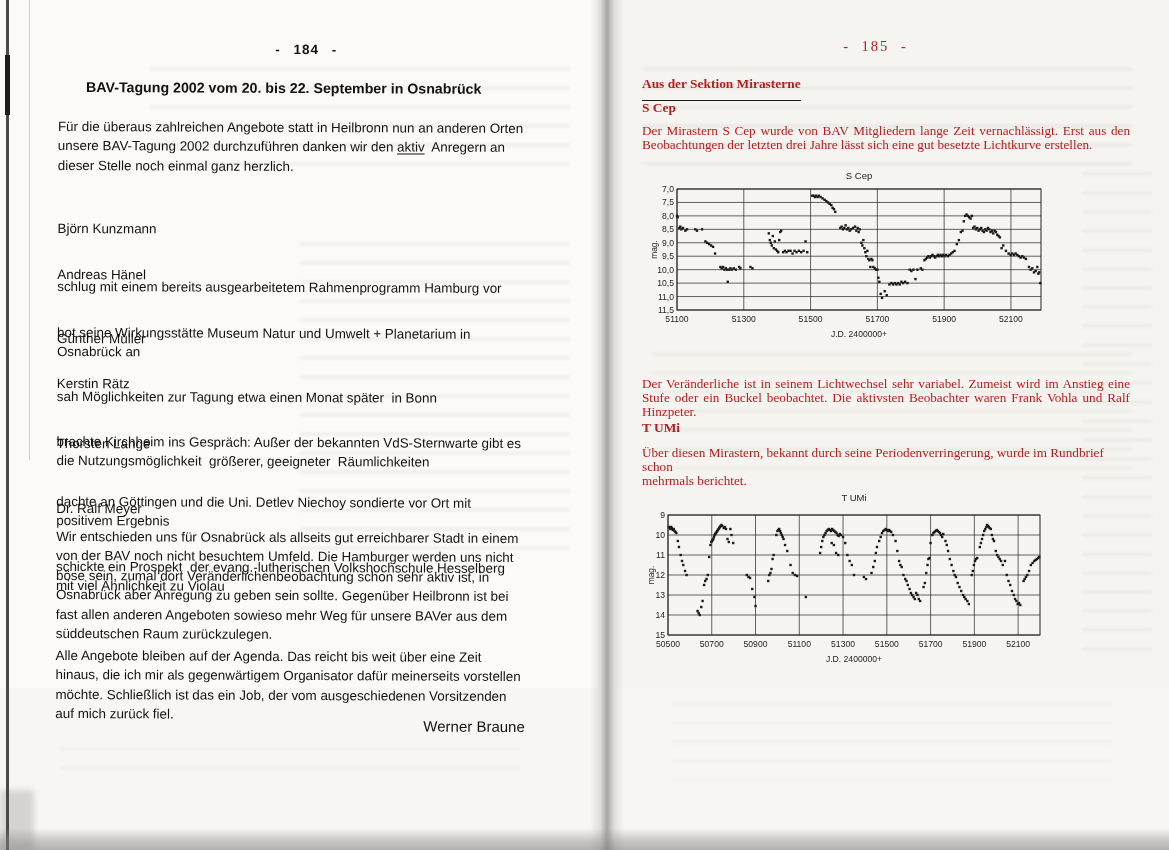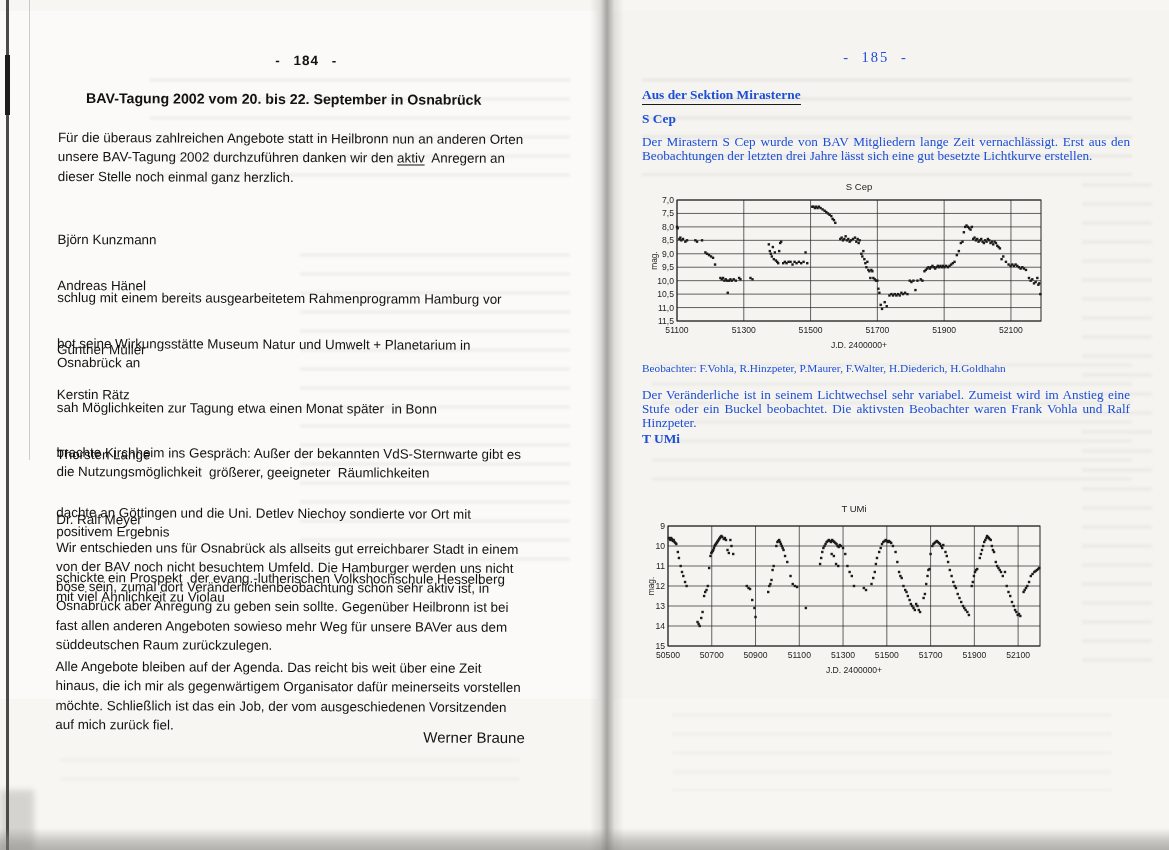--- a/index.html
+++ b/index.html
@@ -1,20 +1,20 @@
 <!DOCTYPE html>
 <html><head>
 <meta charset="utf-8">
 <style>
   html,body{margin:0;padding:0}
   body{
     width:1169px;height:850px;position:relative;overflow:hidden;
     background:#f7f6f3;font-family:"Liberation Sans",sans-serif;
   }
-  .page{position:absolute;top:11px;height:688px}
+  .page{position:absolute;top:0;height:688px}
   .page-left{left:0;width:598px;background:#fbfaf8}
   .page-right{left:612px;width:557px;background:#f5f4f0}
   
   .seam{position:absolute;left:590px;top:0;width:34px;height:850px;z-index:5;
     background:linear-gradient(90deg,rgba(110,108,102,0) 0%,rgba(110,108,102,.18) 30%,rgba(85,84,80,.50) 50%,rgba(110,108,102,.16) 72%,rgba(110,108,102,0) 100%);}
   .edge-line-dark{position:absolute;left:6px;top:0;width:3px;height:850px;background:#4a4a48;z-index:6}
   .edge-line-darker{position:absolute;left:5px;top:55px;width:5px;height:60px;background:#1d1d1c;z-index:6}
   .edge-line-faint{position:absolute;left:29px;top:0;width:1px;height:460px;background:rgba(120,118,114,.35);z-index:6}
   .bottom-shadow{position:absolute;left:0;top:828px;width:1169px;height:22px;z-index:6;
     background:linear-gradient(180deg,rgba(140,138,133,0) 0%,rgba(140,138,133,.45) 60%,rgba(120,118,114,.55) 100%);}
@@ -22,25 +22,25 @@
   .bleed{position:absolute;z-index:1;filter:blur(1.3px);opacity:.55;pointer-events:none;
     background:repeating-linear-gradient(180deg,rgba(125,122,115,0) 0 12px,rgba(125,122,115,.14) 12px 16px,rgba(125,122,115,0) 16px 19px);}
   
   .lp-content{position:absolute;inset:0;transform:rotate(.25deg);z-index:2;color:#121212}
   .lp-pagenum{position:absolute;top:42px;left:0;width:610px;text-align:center;font-weight:bold;font-size:13.5px;letter-spacing:1px;word-spacing:8px}
   .lp-title{position:absolute;top:80px;left:85px;font-weight:bold;font-size:14.2px}
   .lp-par,.lp-entry{position:absolute;left:57px;width:508px;font-size:13.4px;line-height:19.4px;white-space:pre-wrap}
   .lp-sign{position:absolute;left:425px;top:717px;font-size:15px}
   .u{text-decoration:underline;text-underline-offset:2px}
   
-  .rp{font-family:"Liberation Serif",serif;color:#1d4ed8}
+  .rp{font-family:"Liberation Serif",serif;color:#b91c1c}
   .page-right > div, .page-right > svg{z-index:2}
   .rp-pagenum{position:absolute;top:38px;left:0;width:527px;text-align:center;font-family:"Liberation Serif",serif;font-size:14.5px;letter-spacing:2px;word-spacing:6px}
   .rp-heading{position:absolute;top:76px;left:30px;font-family:"Liberation Serif",serif;font-weight:bold;font-size:13.4px}
-  .rp-heading span{border-bottom:1.2px solid #1a1a1a;padding-bottom:2px}
+  .rp-heading span{border-bottom:1.2px solid #1a1a1a;padding-bottom:9px}
   .rp-sub{position:absolute;left:30px;font-family:"Liberation Serif",serif;font-weight:bold;font-size:13.4px}
   .rp-par{position:absolute;left:30px;width:488px;font-family:"Liberation Serif",serif;font-size:13.2px;line-height:14px}
   .just{text-align:justify}
   .rp-obs{position:absolute;left:30px;width:500px;font-family:"Liberation Serif",serif;font-size:11.3px}
   .chart{position:absolute;background:transparent}
 </style>
 </head>
 <body>
 
 <div class="page page-left">
@@ -346,24 +346,25 @@
       <text x="26" y="78.77777777777777" text-anchor="end" font-size="8.6" font-family="&quot;Liberation Sans&quot;,sans-serif" fill="#232323">9,0</text>
       <text x="26" y="92.22222222222223" text-anchor="end" font-size="8.6" font-family="&quot;Liberation Sans&quot;,sans-serif" fill="#232323">9,5</text>
       <text x="26" y="105.66666666666666" text-anchor="end" font-size="8.6" font-family="&quot;Liberation Sans&quot;,sans-serif" fill="#232323">10,0</text>
       <text x="26" y="119.11111111111111" text-anchor="end" font-size="8.6" font-family="&quot;Liberation Sans&quot;,sans-serif" fill="#232323">10,5</text>
       <text x="26" y="132.55555555555554" text-anchor="end" font-size="8.6" font-family="&quot;Liberation Sans&quot;,sans-serif" fill="#232323">11,0</text>
       <text x="26" y="146" text-anchor="end" font-size="8.6" font-family="&quot;Liberation Sans&quot;,sans-serif" fill="#232323">11,5</text>
       <text x="211" y="12" text-anchor="middle" font-size="9.5" font-family="&quot;Liberation Sans&quot;,sans-serif" fill="#232323">S Cep</text>
       <text x="211" y="170" text-anchor="middle" font-size="8.6" font-family="&quot;Liberation Sans&quot;,sans-serif" fill="#232323">J.D. 2400000+</text>
       <text x="9" y="82.5" text-anchor="middle" font-size="8.4" font-family="&quot;Liberation Sans&quot;,sans-serif" fill="#232323" transform="rotate(-90 9 82.5)">mag.</text>
     </svg>
-  <div class="rp-obs" style="top:351px">Beobachter: F.Vohla, R.Hinzpeter, P.Maurer, F.Walter, H.Diederich, H.Goldhahn</div>
   <div class="rp-par just" style="top:377px">Der Veränderliche ist in seinem Lichtwechsel sehr variabel. Zumeist wird im Anstieg eine Stufe oder ein Buckel beobachtet. Die aktivsten Beobachter waren Frank Vohla und Ralf Hinzpeter.</div>
 
   <div class="rp-sub" style="top:420px">T UMi</div>
+  <div class="rp-par" style="top:446px;white-space:pre-wrap">Über diesen Mirastern, bekannt durch seine Periodenverringerung, wurde im Rundbrief schon
+mehrmals berichtet.</div>
   <svg id="chart-tumi" class="chart" style="left:33px;top:489px" width="408" height="182">
       <line x1="23" y1="26" x2="23" y2="146" stroke="#232323" stroke-width="0.7"></line>
       <line x1="66.76470588235294" y1="26" x2="66.76470588235294" y2="146" stroke="#232323" stroke-width="0.7"></line>
       <line x1="110.52941176470588" y1="26" x2="110.52941176470588" y2="146" stroke="#232323" stroke-width="0.7"></line>
       <line x1="154.29411764705884" y1="26" x2="154.29411764705884" y2="146" stroke="#232323" stroke-width="0.7"></line>
       <line x1="198.05882352941177" y1="26" x2="198.05882352941177" y2="146" stroke="#232323" stroke-width="0.7"></line>
       <line x1="241.82352941176472" y1="26" x2="241.82352941176472" y2="146" stroke="#232323" stroke-width="0.7"></line>
       <line x1="285.5882352941177" y1="26" x2="285.5882352941177" y2="146" stroke="#232323" stroke-width="0.7"></line>
       <line x1="329.35294117647055" y1="26" x2="329.35294117647055" y2="146" stroke="#232323" stroke-width="0.7"></line>
       <line x1="373.11764705882354" y1="26" x2="373.11764705882354" y2="146" stroke="#232323" stroke-width="0.7"></line>

